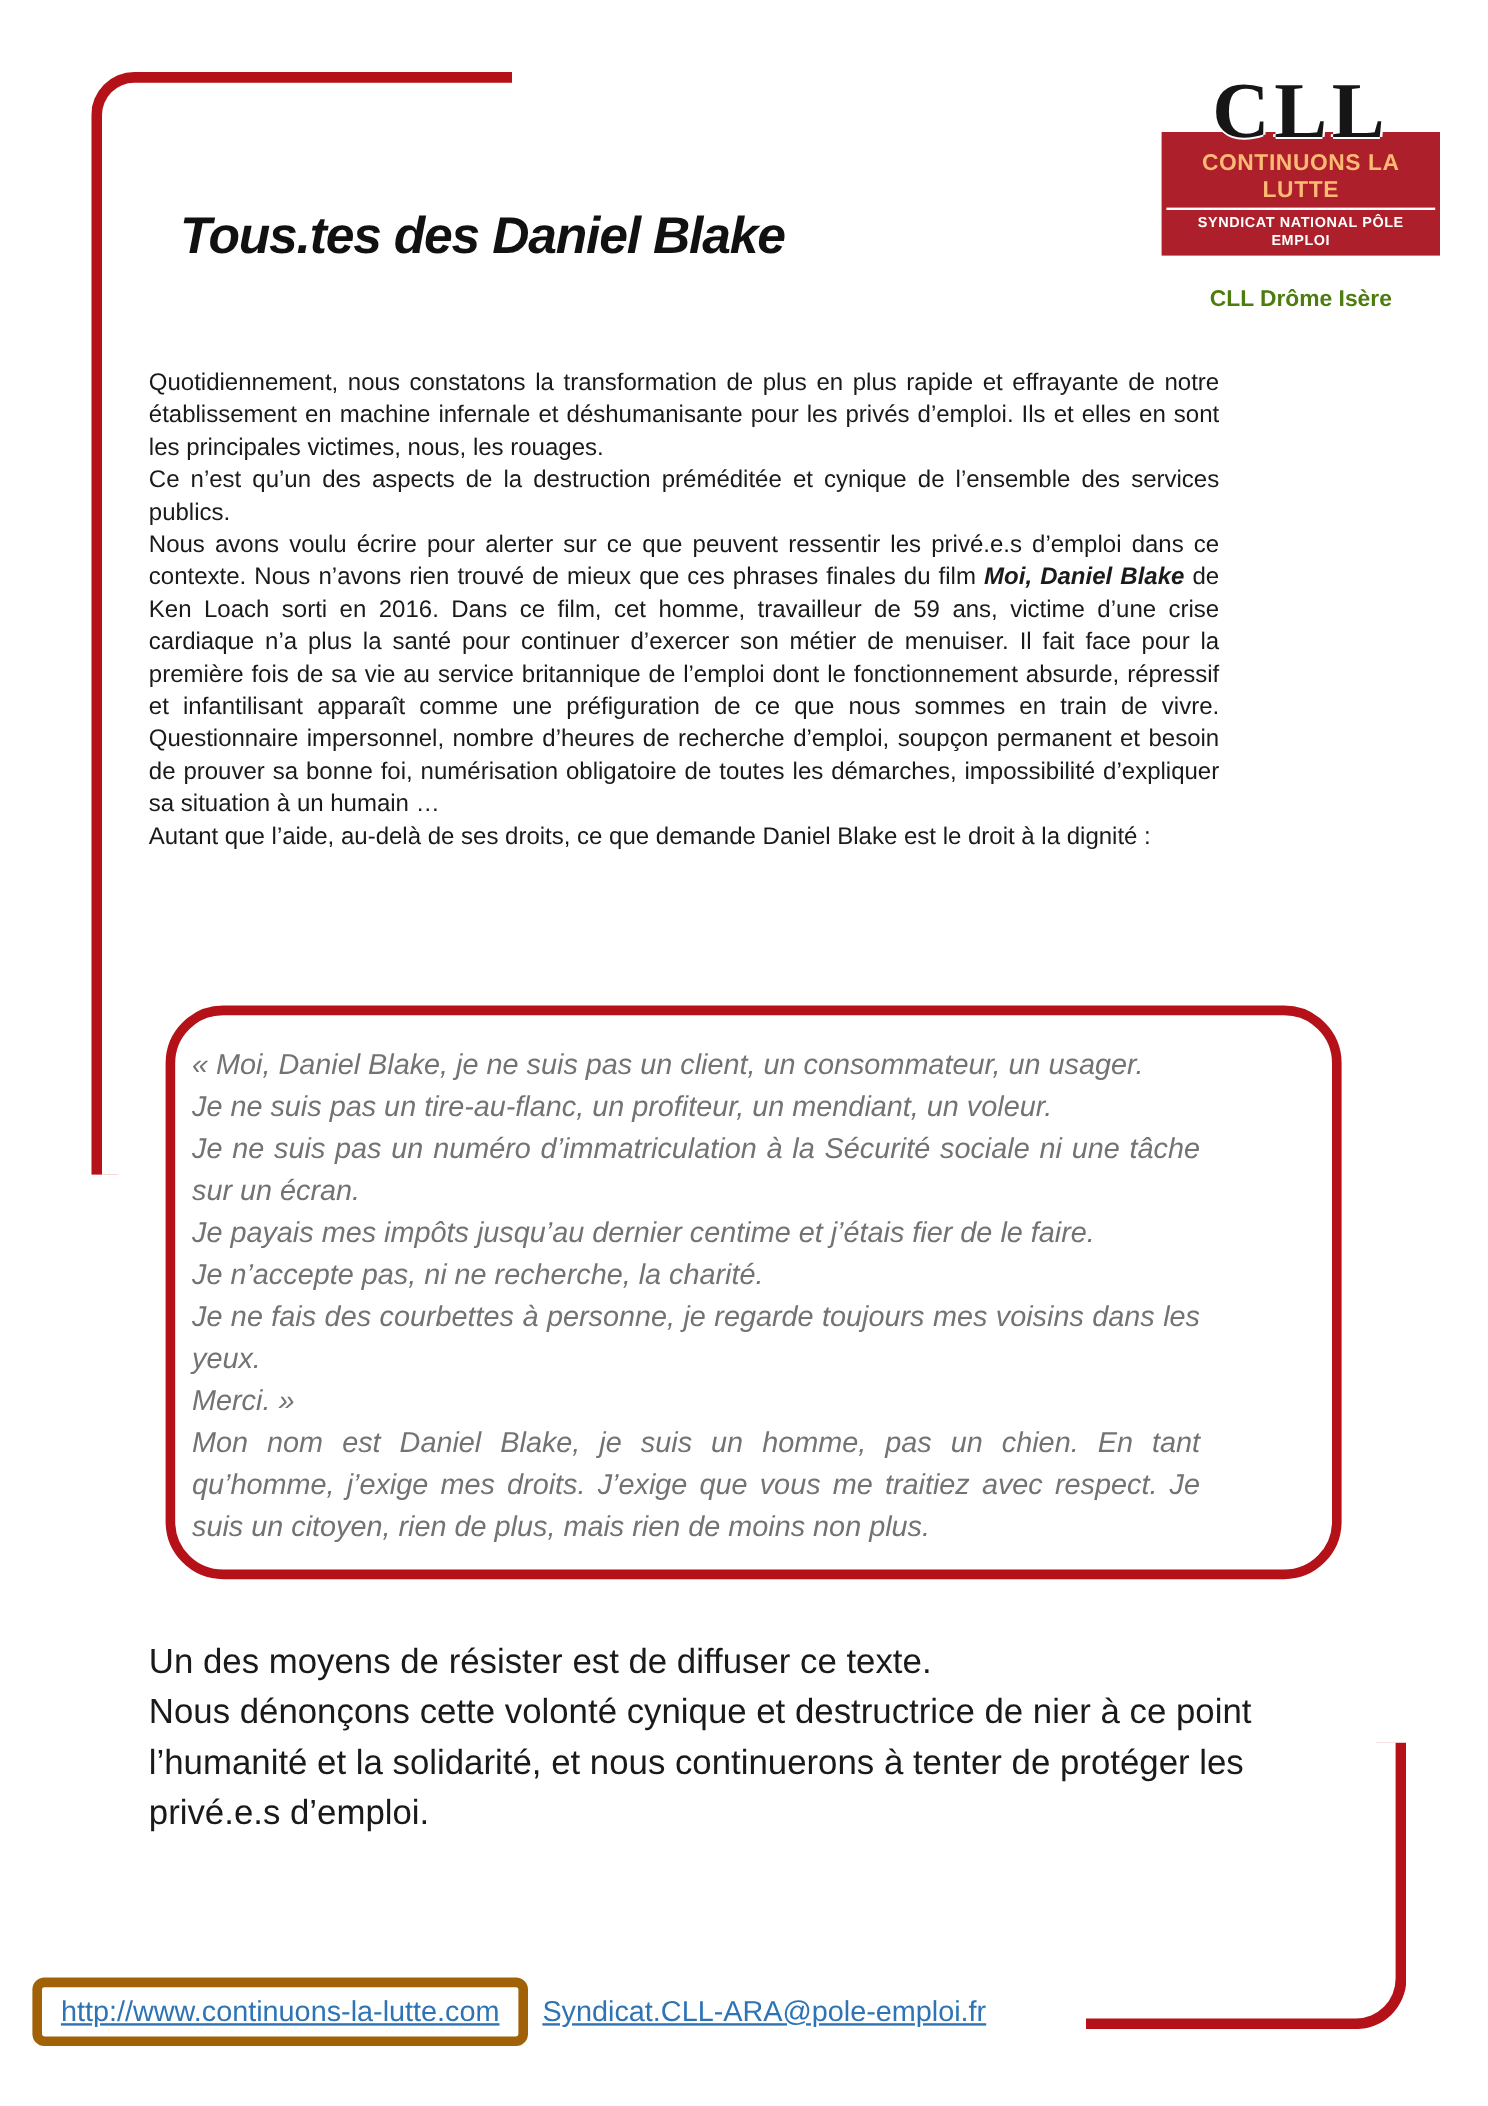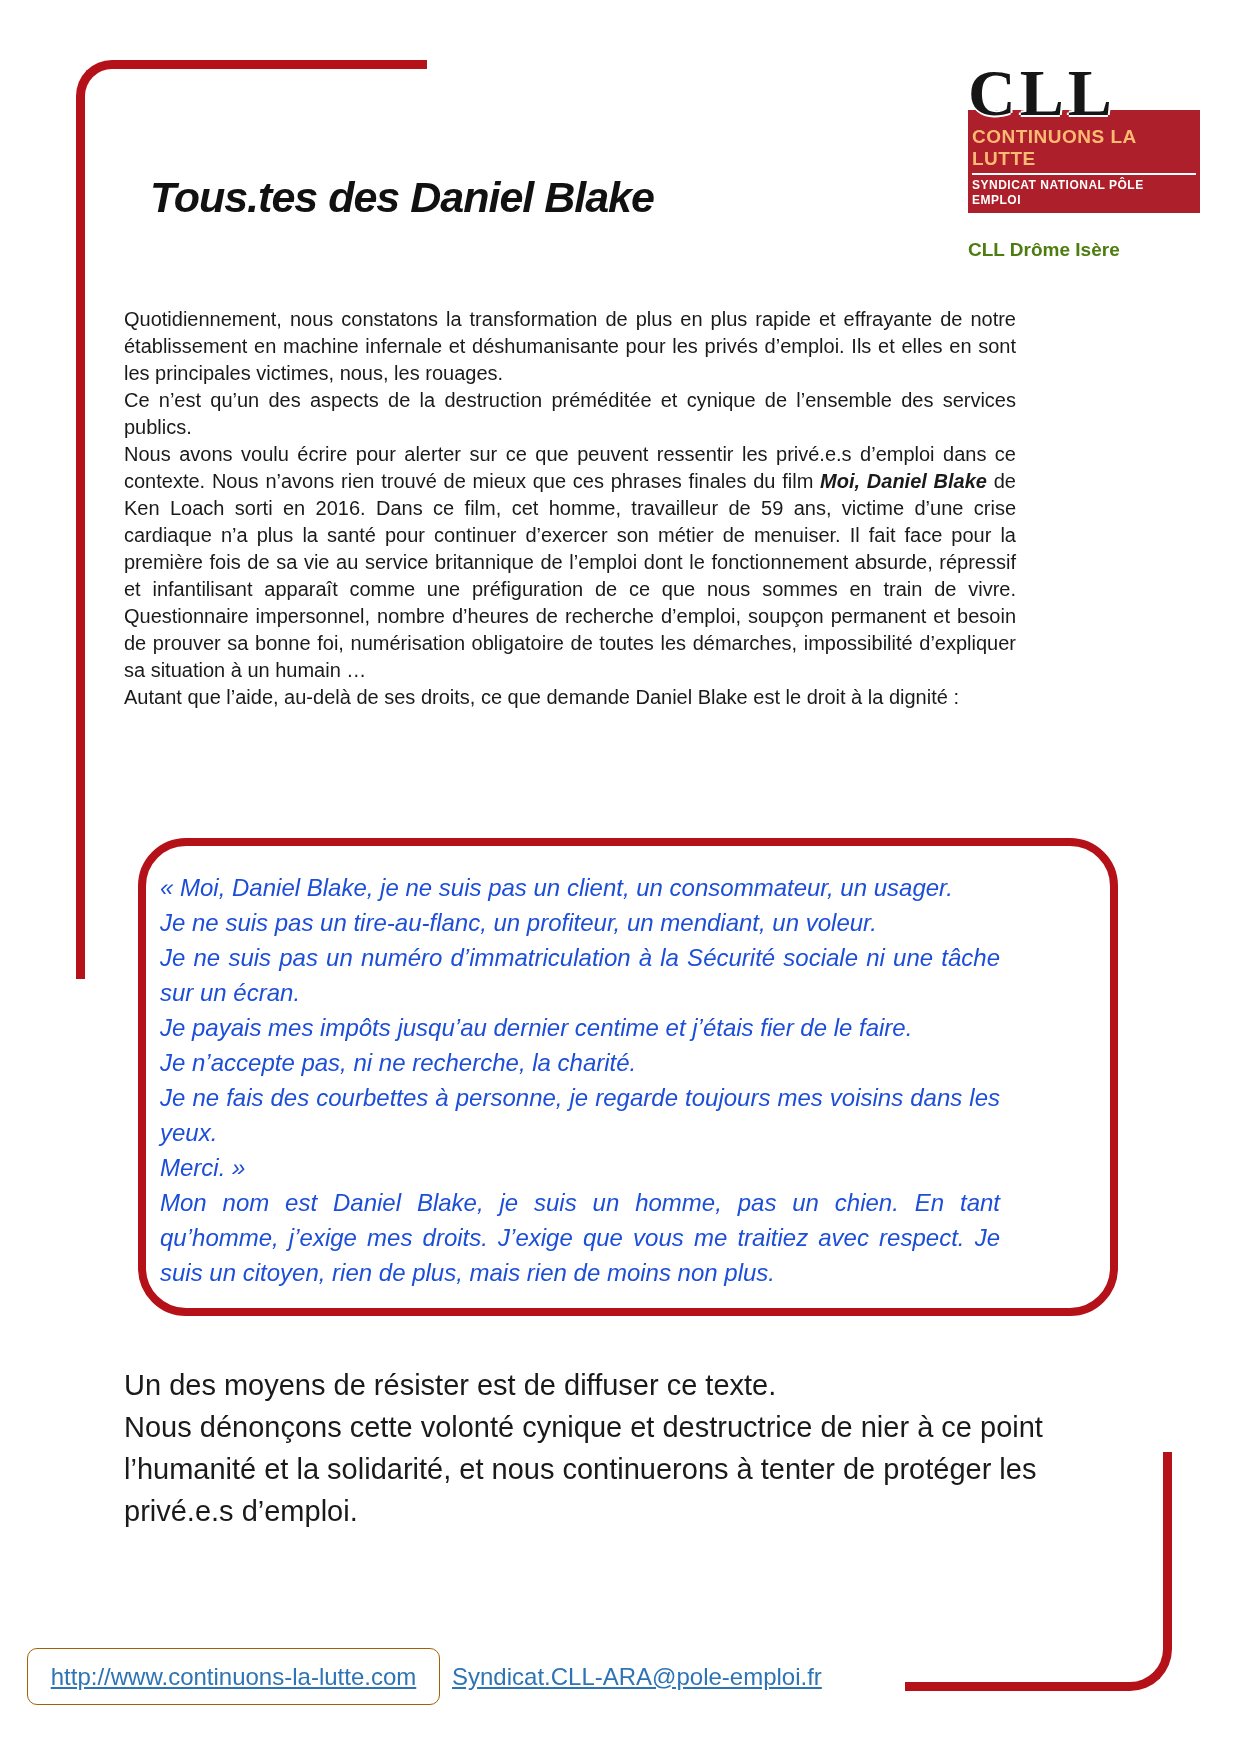--- a/index.html
+++ b/index.html
@@ -17,21 +17,21 @@
     position:absolute;left:76px;top:60px;width:342px;height:910px;
     border-left:9px solid #b41118;border-top:9px solid #b41118;
     border-top-left-radius:36px;
   }
   .bottom-bracket{
     position:absolute;left:905px;top:1452px;width:258px;height:230px;
     border-right:9px solid #b41118;border-bottom:9px solid #b41118;
     border-bottom-right-radius:42px;
   }
   
-  .logo{position:absolute;left:925px;top:64px;width:232px;text-align:left;padding-left:43px;}
+  .logo{position:absolute;left:925px;top:64px;width:232px;text-align:center;padding-left:43px;}
   .logo-cll{
     font-family:"Liberation Serif", serif;
     font-weight:bold;font-size:66px;line-height:58px;letter-spacing:4px;
     color:#161616;position:relative;z-index:2;
     text-shadow:2px 0 0 #fff,-2px 0 0 #fff,0 2px 0 #fff,0 -2px 0 #fff;
   }
   .logo-banner{
     position:relative;z-index:1;margin-top:-12px;
     background:#ad1f2a;padding:16px 4px 5px 4px;
   }
@@ -60,32 +60,32 @@
   .film-title{font-weight:bold;font-style:italic;}
   
   .quote-box{
     position:absolute;left:138px;top:838px;width:980px;height:478px;
     box-sizing:border-box;
     border:8px solid #b41118;border-radius:48px;
     padding:24px 110px 16px 14px;overflow:hidden;
   }
   .quote-box p{
     margin:0;font-style:italic;font-size:24px;line-height:35px;
-    text-align:justify;color:#1d4ed8;
+    text-align:justify;color:#737373;
   }
   
   .closing{
     position:absolute;left:124px;top:1364px;width:930px;
     font-size:29px;line-height:42px;color:#1a1a1a;
   }
   .closing p{margin:0;}
   
   .site-box{
     position:absolute;left:27px;top:1648px;width:413px;height:57px;
-    box-sizing:border-box;border:1px solid #a16207;border-radius:10px;
+    box-sizing:border-box;border:8px solid #a16207;border-radius:10px;
     display:flex;align-items:center;justify-content:center;
   }
   .footer-link{
     color:#2e74b5;text-decoration:underline;font-size:24px;white-space:nowrap;
   }
   .email-wrap{
     position:absolute;left:452px;top:1648px;height:57px;
     display:flex;align-items:center;
   }
 </style>

